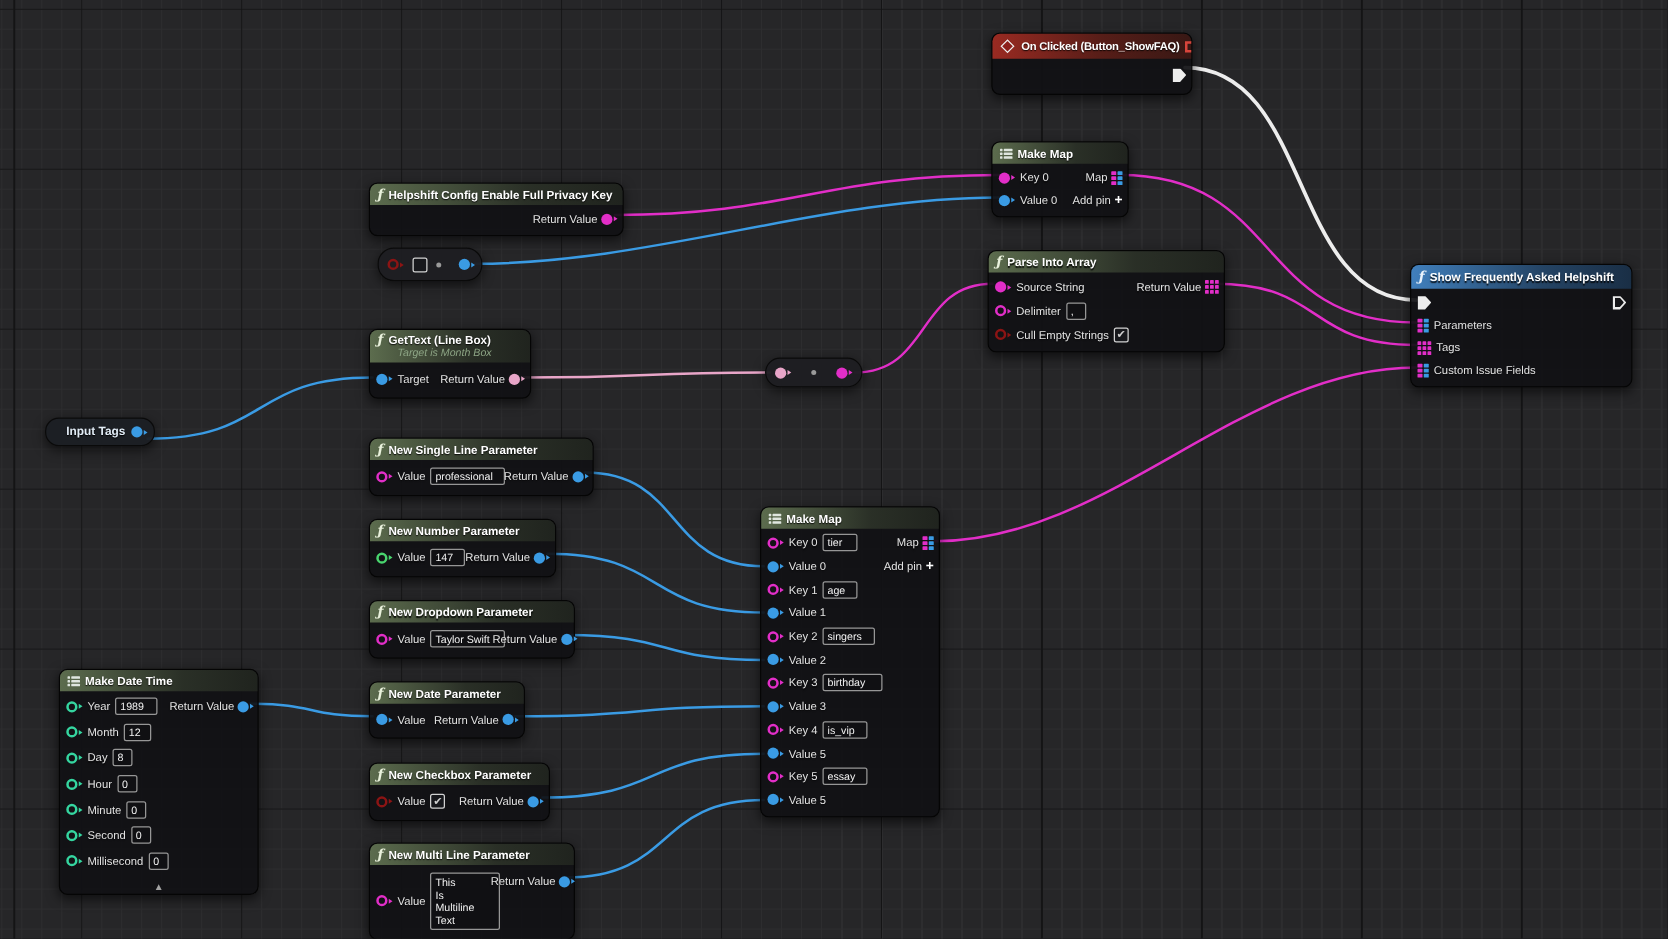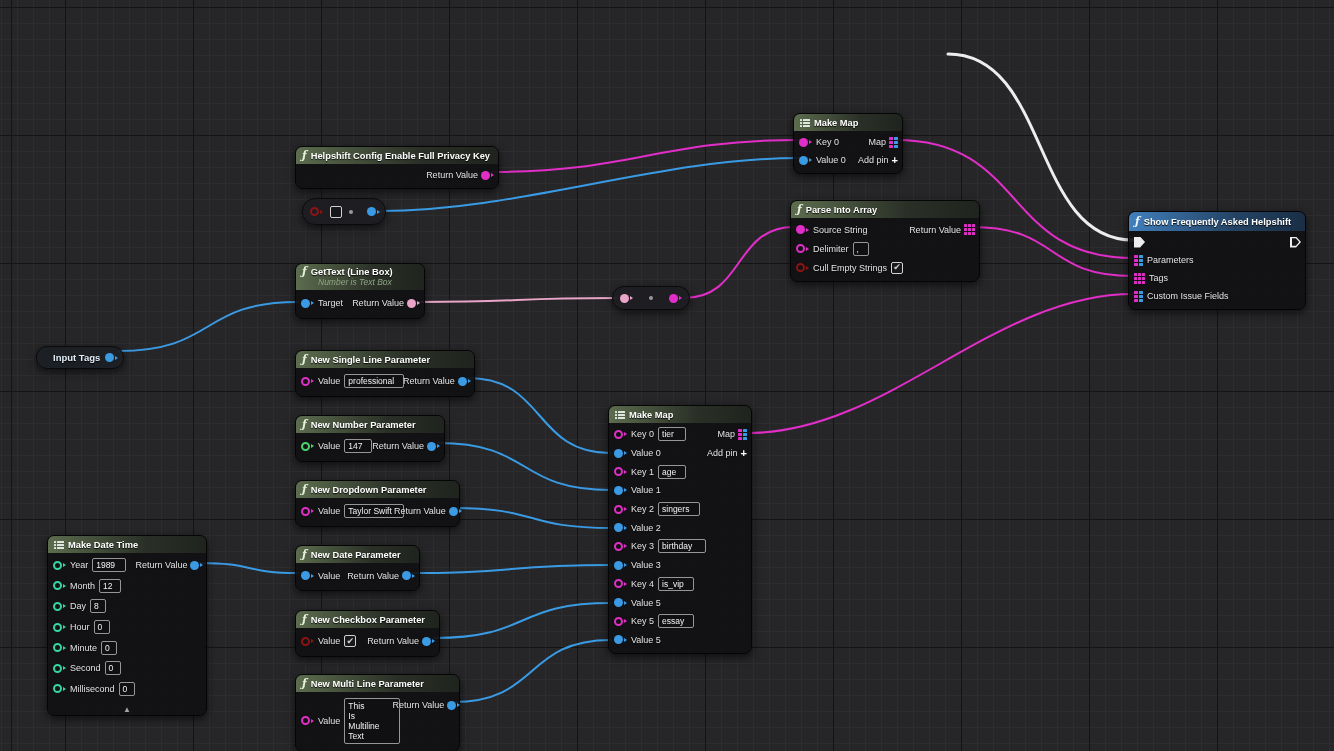--- a/index.html
+++ b/index.html
@@ -84,20 +84,35 @@
       <path d="M 684 298 C 744.5 298, 733.5 227, 794 227" stroke="#e22ec8" stroke-width="2" fill="none" stroke-linecap="round"></path>
       <path d="M 118 351 C 217 351, 199 302, 298 302" stroke="#3a9be4" stroke-width="2" fill="none" stroke-linecap="round"></path>
       <path d="M 468 378 C 546.65 378, 532.35 453, 611 453" stroke="#3a9be4" stroke-width="2" fill="none" stroke-linecap="round"></path>
       <path d="M 438 443 C 533.15 443, 515.85 490, 611 490" stroke="#3a9be4" stroke-width="2" fill="none" stroke-linecap="round"></path>
       <path d="M 453 508 C 539.9 508, 524.1 528, 611 528" stroke="#3a9be4" stroke-width="2" fill="none" stroke-linecap="round"></path>
       <path d="M 200 563 C 253.9 563, 244.1 573, 298 573" stroke="#3a9be4" stroke-width="2" fill="none" stroke-linecap="round"></path>
       <path d="M 412 573 C 521.45 573, 501.55 565, 611 565" stroke="#3a9be4" stroke-width="2" fill="none" stroke-linecap="round"></path>
       <path d="M 434 638 C 531.35 638, 513.65 603, 611 603" stroke="#3a9be4" stroke-width="2" fill="none" stroke-linecap="round"></path>
       <path d="M 453 702 C 539.9 702, 524.1 640, 611 640" stroke="#3a9be4" stroke-width="2" fill="none" stroke-linecap="round"></path>
     </svg>
+    <div class="node" style="left: 793px; top: 26px; width: 161px;">
+      <div class="hdr red">
+        <span class="ev-icon"></span>
+        <span class="title">On Clicked (Button_ShowFAQ)</span>
+        <span class="delegate"></span>
+      </div>
+      <div class="body">
+        <div class="row" style="height: 22px;">
+          <span class="cell l"></span>
+          <span class="cell r">
+            <span class="exec"></span>
+          </span>
+        </div>
+      </div>
+    </div>
     <div class="node" style="left: 793px; top: 113px; width: 110px;">
       <div class="hdr green">
         <span class="icon-h">
           <span></span>
           <span></span>
           <span></span>
           <span></span>
           <span></span>
           <span></span>
         </span>
@@ -283,21 +298,21 @@
           <span class="cell r"></span>
         </div>
       </div>
     </div>
     <div class="node" style="left: 295px; top: 263px; width: 130px;">
       <div class="hdr green tall">
         <div class="tline">
           <span class="ficon">ƒ</span>
           <span class="title">GetText (Line Box)</span>
         </div>
-        <div class="sub">Number is Text Box</div>
+        <div class="sub">Target is Month Box</div>
       </div>
       <div class="body">
         <div class="row" style="height: 22px;">
           <span class="cell l">
             <span class="pinwrap">
               <span class="pin f" style="--c: #3a9be4;"></span>
               <span class="wedge" style="--c: #3a9be4;"></span>
             </span>
             <span class="lbl">Target</span>
           </span>
@@ -317,21 +332,21 @@
         <span class="wedge" style="--c: #e8a5c8;"></span>
       </span>
       <span class="spacer"></span>
       <span class="dot"></span>
       <span class="spacer"></span>
       <span class="pinwrap">
         <span class="pin f" style="--c: #e22ec8;"></span>
         <span class="wedge" style="--c: #e22ec8;"></span>
       </span>
     </div>
-    <div class="node varnode" style="left: 36px; top: 346px; width: 88px; height: 23px;">
+    <div class="node varnode" style="left: 36px; top: 334px; width: 88px; height: 23px;">
       <span class="varlbl">Input Tags</span>
       <span class="pinwrap">
         <span class="pin f" style="--c: #3a9be4;"></span>
         <span class="wedge" style="--c: #3a9be4;"></span>
       </span>
     </div>
     <div class="node" style="left: 295px; top: 350px; width: 180px;">
       <div class="hdr green">
         <span class="ficon">ƒ</span>
         <span class="title">New Single Line Parameter</span>

